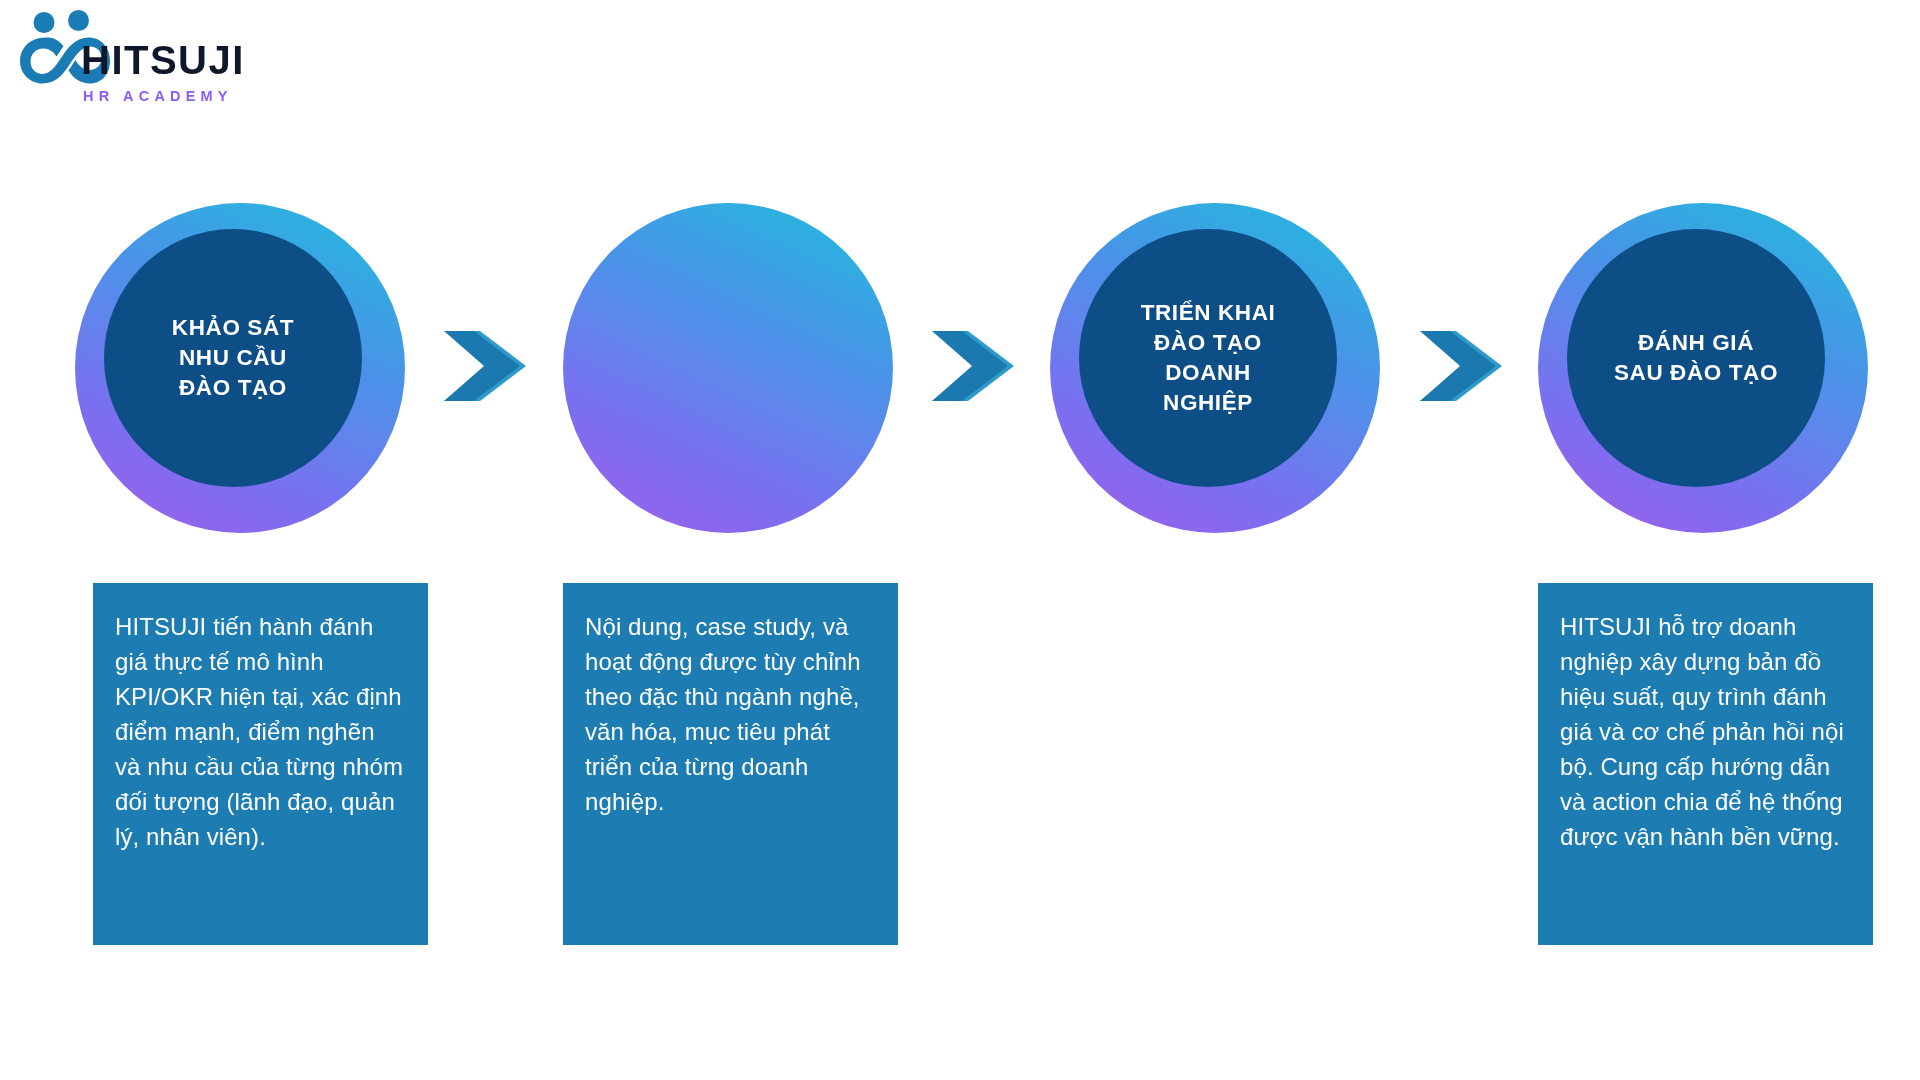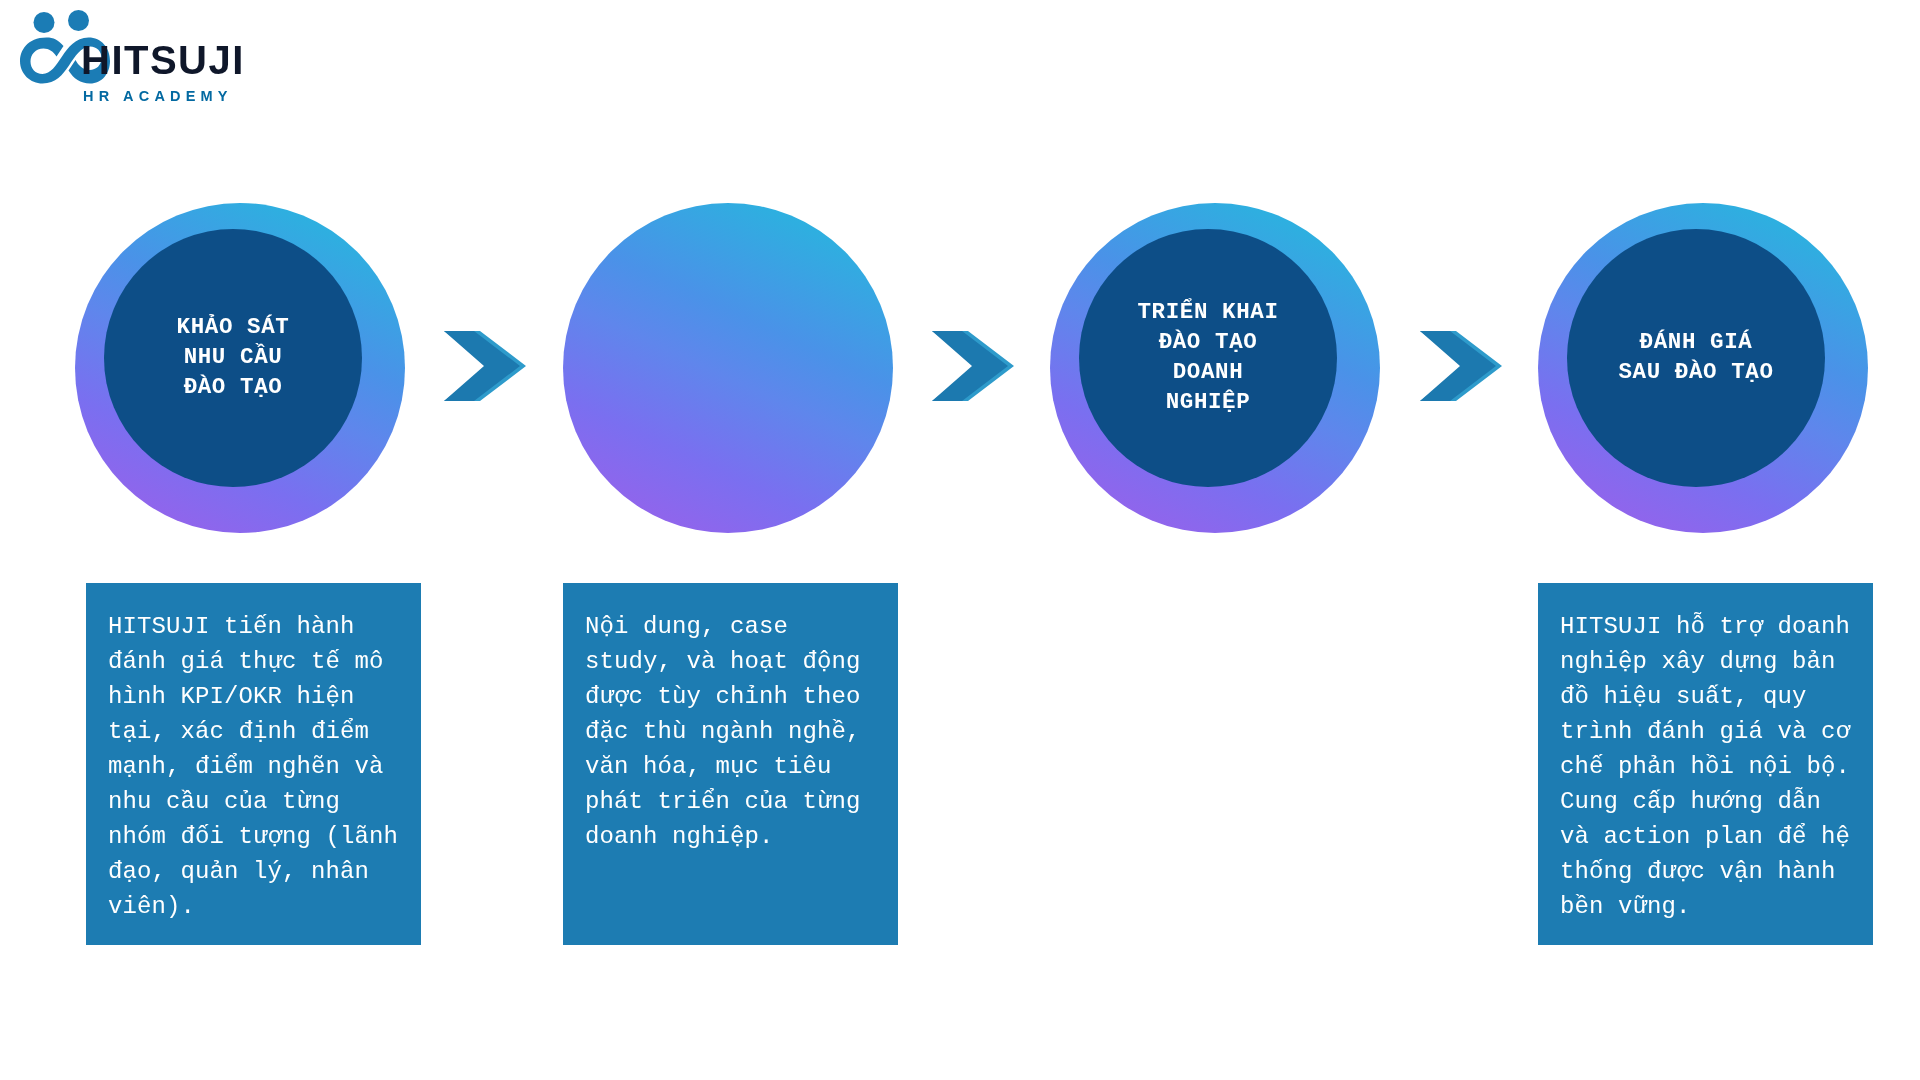--- a/index.html
+++ b/index.html
@@ -43,35 +43,34 @@
     font-weight: bold;
     letter-spacing: 1.5px;
     color: #0f172a;
     line-height: 1;
     display: block;
   }
   #logo .sub {
     font-size: 14.5px;
     font-weight: bold;
     letter-spacing: 5.2px;
-    color: #0369a1;
+    color: #8b5cf6;
     line-height: 1;
     display: block;
     margin-top: 9px;
     margin-left: 2px;
   }
 
   
   #flow {
     position: absolute;
     left: 0;
     top: 0;
     width: 1920px;
     height: 932px;
-    font-family: Liberation Mono, monospace;
   }
 
   .node {
     position: absolute;
     top: 203px;
     width: 330px;
     height: 330px;
   }
   .node-0 { left: 75px; }
   .node-1 { left: 563px; }
@@ -134,21 +133,21 @@
   
   .caption {
     position: absolute;
     top: 583px;
     width: 335px;
     height: 362px;
     background: #1D7CB2;
     box-sizing: border-box;
     padding: 26px 22px 0 22px;
   }
-  .caption-0 { left: 86px; }
+  .caption-0 { left: 93px; }
   .caption-1 { left: 563px; }
   .caption-2 { left: 1050px; }
   .caption-3 { left: 1538px; }
 
   .caption-text {
     color: #ffffff;
     font-size: 24px;
     line-height: 1.46;
     letter-spacing: 0.1px;
     font-weight: normal;
@@ -234,16 +233,16 @@
     </div>
   </div>
 
   <div class="caption caption-0">
     <div class="caption-text">HITSUJI tiến hành đánh giá thực tế mô hình KPI/OKR hiện tại, xác định điểm mạnh, điểm nghẽn và nhu cầu của từng nhóm đối tượng (lãnh đạo, quản lý, nhân viên).</div>
   </div>
   <div class="caption caption-1">
     <div class="caption-text">Nội dung, case study, và hoạt động được tùy chỉnh theo đặc thù ngành nghề, văn hóa, mục tiêu phát triển của từng doanh nghiệp.</div>
   </div>
   <div class="caption caption-3">
-    <div class="caption-text">HITSUJI hỗ trợ doanh nghiệp xây dựng bản đồ hiệu suất, quy trình đánh giá và cơ chế phản hồi nội bộ. Cung cấp hướng dẫn và action plan để hệ thống được vận hành bền vững.</div>
+    <div class="caption-text">HITSUJI hỗ trợ doanh nghiệp xây dựng bản đồ hiệu suất, quy trình đánh giá và cơ chế phản hồi nội bộ. Cung cấp hướng dẫn và action chia để hệ thống được vận hành bền vững.</div>
   </div>
 
 </div>
 
 </body></html>

